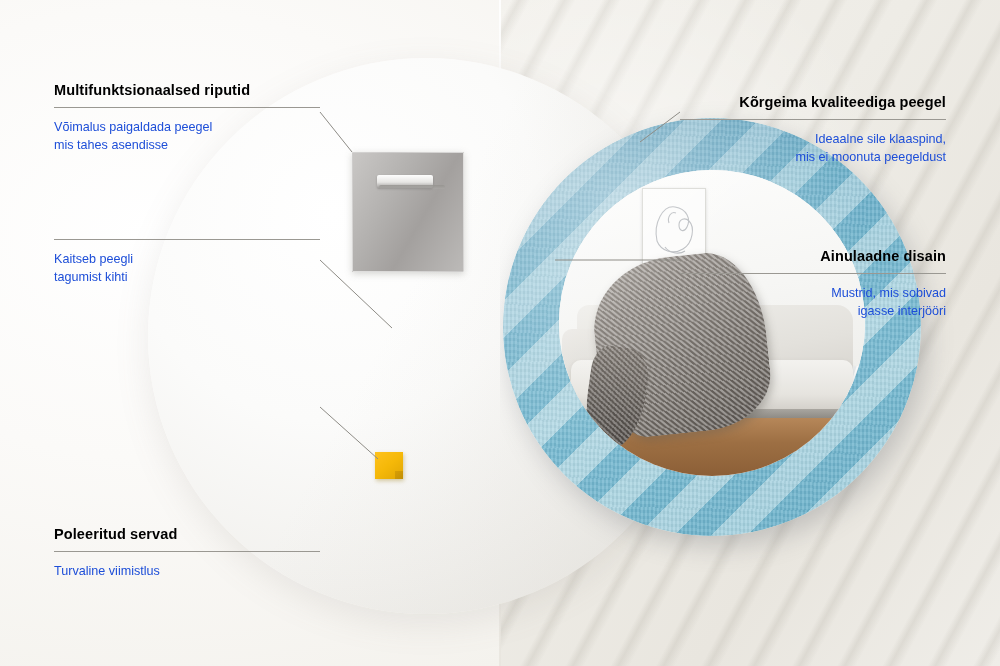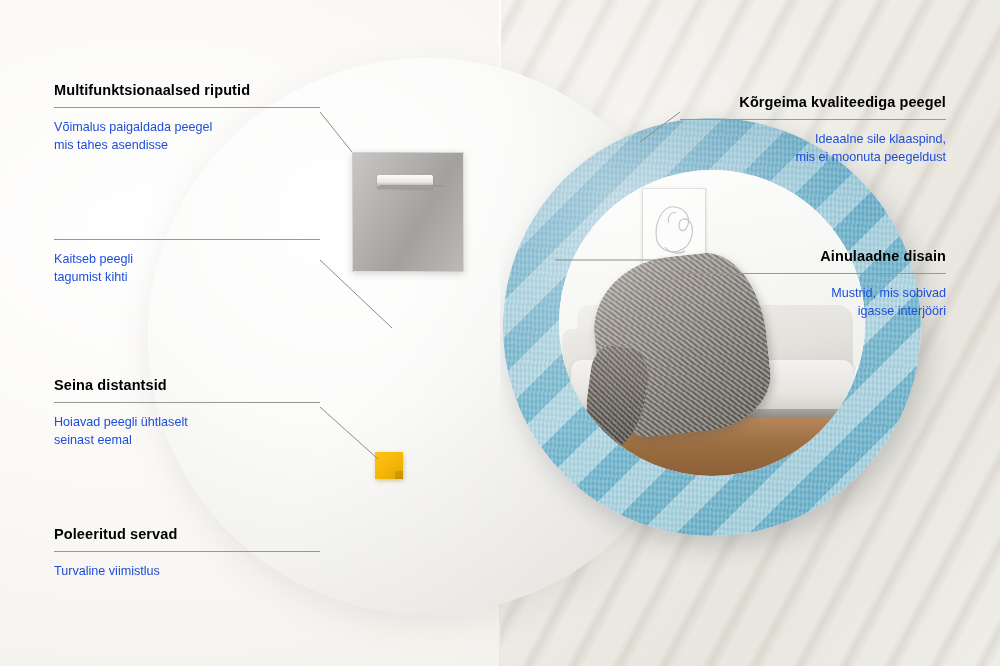--- a/index.html
+++ b/index.html
@@ -277,26 +277,20 @@
     <div class="desc">Võimalus paigaldada peegel
 mis tahes asendisse</div>
   </div>
 
   <div class="callout left" style="top:230px;">
     <div class="rule"></div>
     <div class="desc">Kaitseb peegli
 tagumist kihti</div>
   </div>
 
-  <div class="callout left" style="top:377px;">
-    <div class="title">Seina distantsid</div>
-    <div class="rule"></div>
-    <div class="desc">Hoiavad peegli ühtlaselt
-seinast eemal</div>
-  </div>
 
   <div class="callout left" style="top:526px;">
     <div class="title">Poleeritud servad</div>
     <div class="rule"></div>
     <div class="desc">Turvaline viimistlus</div>
   </div>
 
   <div class="callout right" style="left:680px;top:94px;">
     <div class="title">Kõrgeima kvaliteediga peegel</div>
     <div class="rule"></div>

